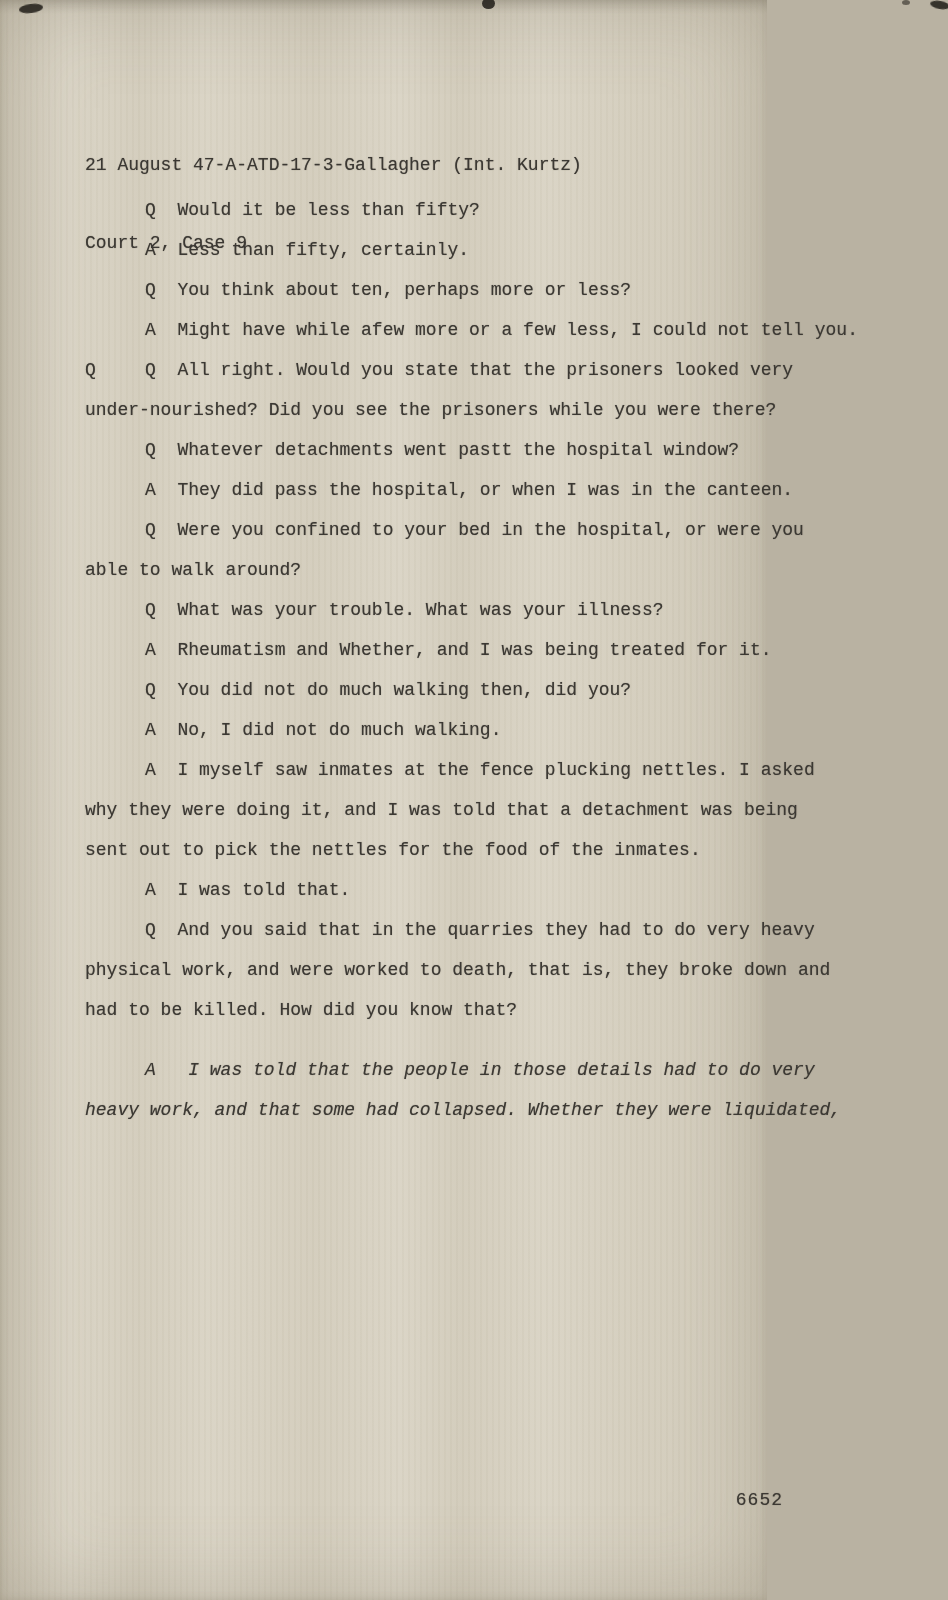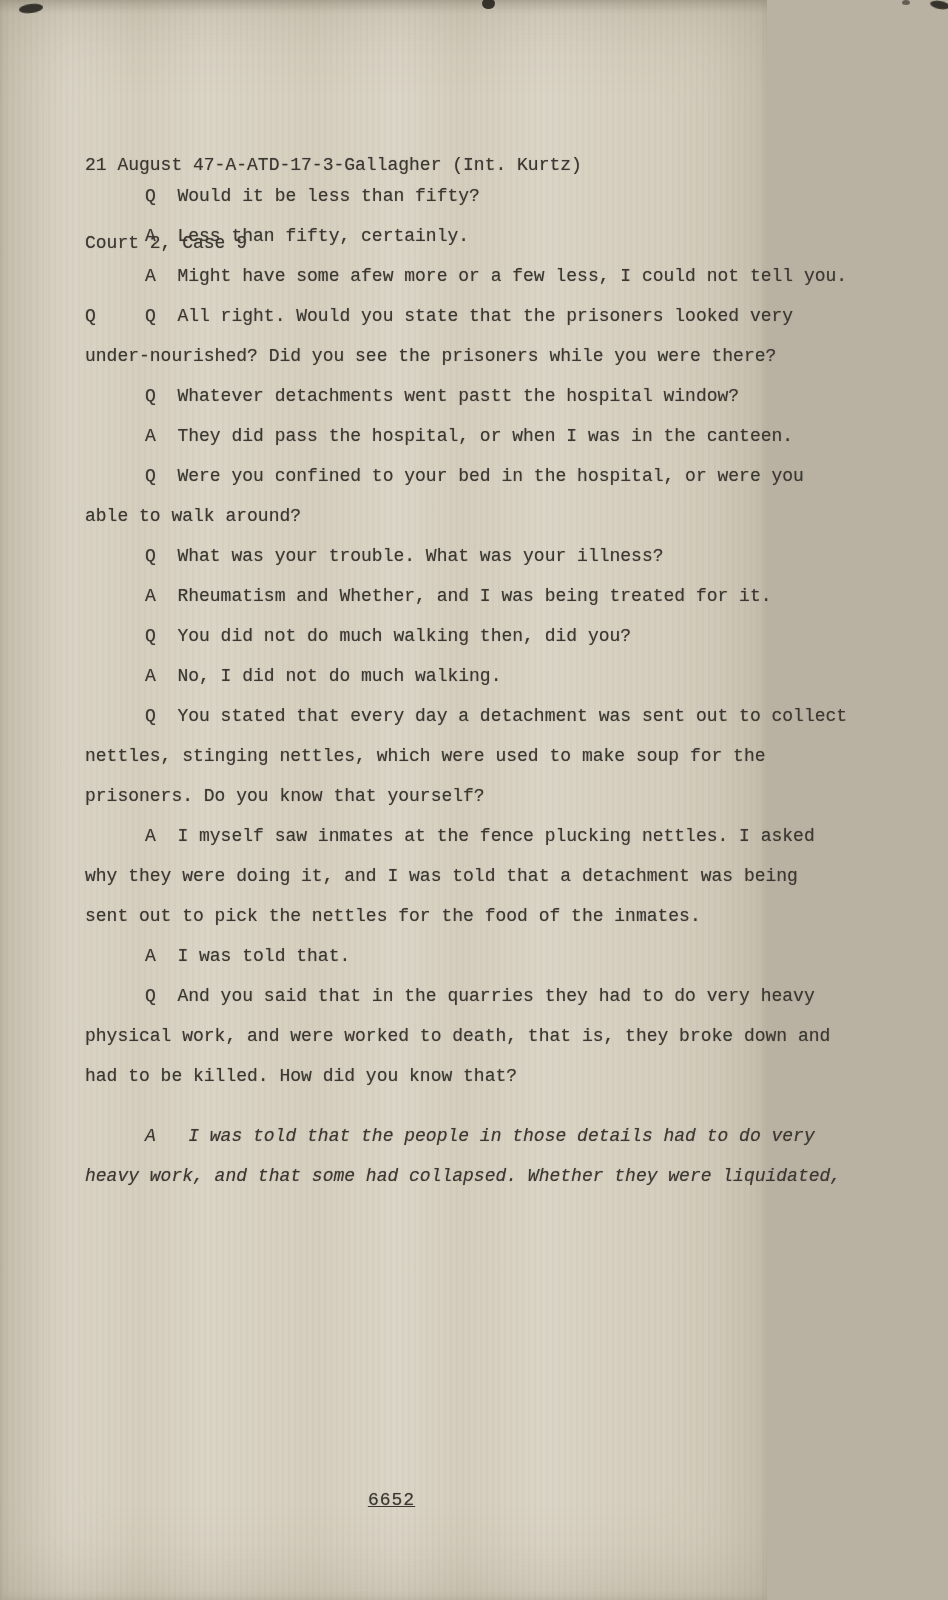--- a/index.html
+++ b/index.html
@@ -32,48 +32,47 @@
     position: absolute;
     left: 85px; top: 100px;
     font-size: 18px;
     line-height: 26px;
     color: var(--ink, #3b3833);
     text-shadow: 0 0 1px rgba(60,56,48,0.55);
     white-space: pre;
   }
   .transcript {
     position: absolute;
-    left: 85px; top: 176px;
+    left: 85px; top: 190px;
     width: 805px;
     color: var(--ink, #3b3833);
   }
   .entry {
     position: relative;
     font-size: 18px;
     line-height: 40px;
     text-indent: 60px;
     white-space: pre-wrap;
     text-shadow: 0 0 1px rgba(60,56,48,0.55);
   }
   .entry:last-child { margin-top: 20px; font-style: italic; }
   .margin-note {
     position: absolute;
     left: 0; top: 0;
     text-indent: 0;
   }
   .page-number {
     position: absolute;
-    left: 8px; top: 1490px;
+    left: 16px; top: 1490px;
     width: 100%;
-    text-align: center;
+    text-align: right;
     font-size: 18px;
     color: var(--ink, #3b3833);
     text-shadow: 0 0 1px rgba(60,56,48,0.55);
     letter-spacing: 1px;
-    text-decoration: underline;
   }
   .artifact {
     position: absolute;
     background: #201d18;
     border-radius: 50%;
     opacity: 0.85;
     filter: blur(0.4px);
   }
   .artifact-left   { left: 19px;  top: 4px;  width: 24px; height: 9px;  transform: rotate(-7deg); }
   .artifact-center { left: 482px; top: -2px; width: 13px; height: 11px; }
@@ -93,22 +92,23 @@
   <div class="header">
     <div>21 August 47-A-ATD-17-3-Gallagher (Int. Kurtz)</div>
     <div>Court 2, Case 9</div>
   </div>
 
   <div class="transcript">
   <p class="entry"><span class="speaker">Q</span><span class="entry-text">  Would it be less than fifty?</span></p>
 
   <p class="entry"><span class="speaker">A</span><span class="entry-text">  Less than fifty, certainly.</span></p>
 
+  <p class="entry"><span class="speaker">Q</span><span class="entry-text">  You think about ten, perhaps more or less?</span></p>
 
-  <p class="entry"><span class="speaker">A</span><span class="entry-text">  Might have some afew more or a few less, I could not tell you.</span></p>
+  <p class="entry"><span class="speaker">A</span><span class="entry-text">  Might have while afew more or a few less, I could not tell you.</span></p>
 
   <p class="entry"><span class="margin-note">Q</span><span class="speaker">Q</span><span class="entry-text">  All right. Would you state that the prisoners looked very
 under-nourished? Did you see the prisoners while you were there?</span></p>
 
 
   <p class="entry"><span class="speaker">Q</span><span class="entry-text">  Whatever detachments went pastt the hospital window?</span></p>
 
   <p class="entry"><span class="speaker">A</span><span class="entry-text">  They did pass the hospital, or when I was in the canteen.</span></p>
 
   <p class="entry"><span class="speaker">Q</span><span class="entry-text">  Were you confined to your bed in the hospital, or were you
@@ -116,23 +116,20 @@
 
 
   <p class="entry"><span class="speaker">Q</span><span class="entry-text">  What was your trouble. What was your illness?</span></p>
 
   <p class="entry"><span class="speaker">A</span><span class="entry-text">  Rheumatism and Whether, and I was being treated for it.</span></p>
 
   <p class="entry"><span class="speaker">Q</span><span class="entry-text">  You did not do much walking then, did you?</span></p>
 
   <p class="entry"><span class="speaker">A</span><span class="entry-text">  No, I did not do much walking.</span></p>
 
-  <p class="entry"><span class="speaker">Q</span><span class="entry-text">  You stated that every day a detachment was sent out to collect
-nettles, stinging nettles, which were used to make soup for the
-prisoners. Do you know that yourself?</span></p>
 
   <p class="entry"><span class="speaker">A</span><span class="entry-text">  I myself saw inmates at the fence plucking nettles. I asked
 why they were doing it, and I was told that a detachment was being
 sent out to pick the nettles for the food of the inmates.</span></p>
 
 
   <p class="entry"><span class="speaker">A</span><span class="entry-text">  I was told that.</span></p>
 
   <p class="entry"><span class="speaker">Q</span><span class="entry-text">  And you said that in the quarries they had to do very heavy
 physical work, and were worked to death, that is, they broke down and

